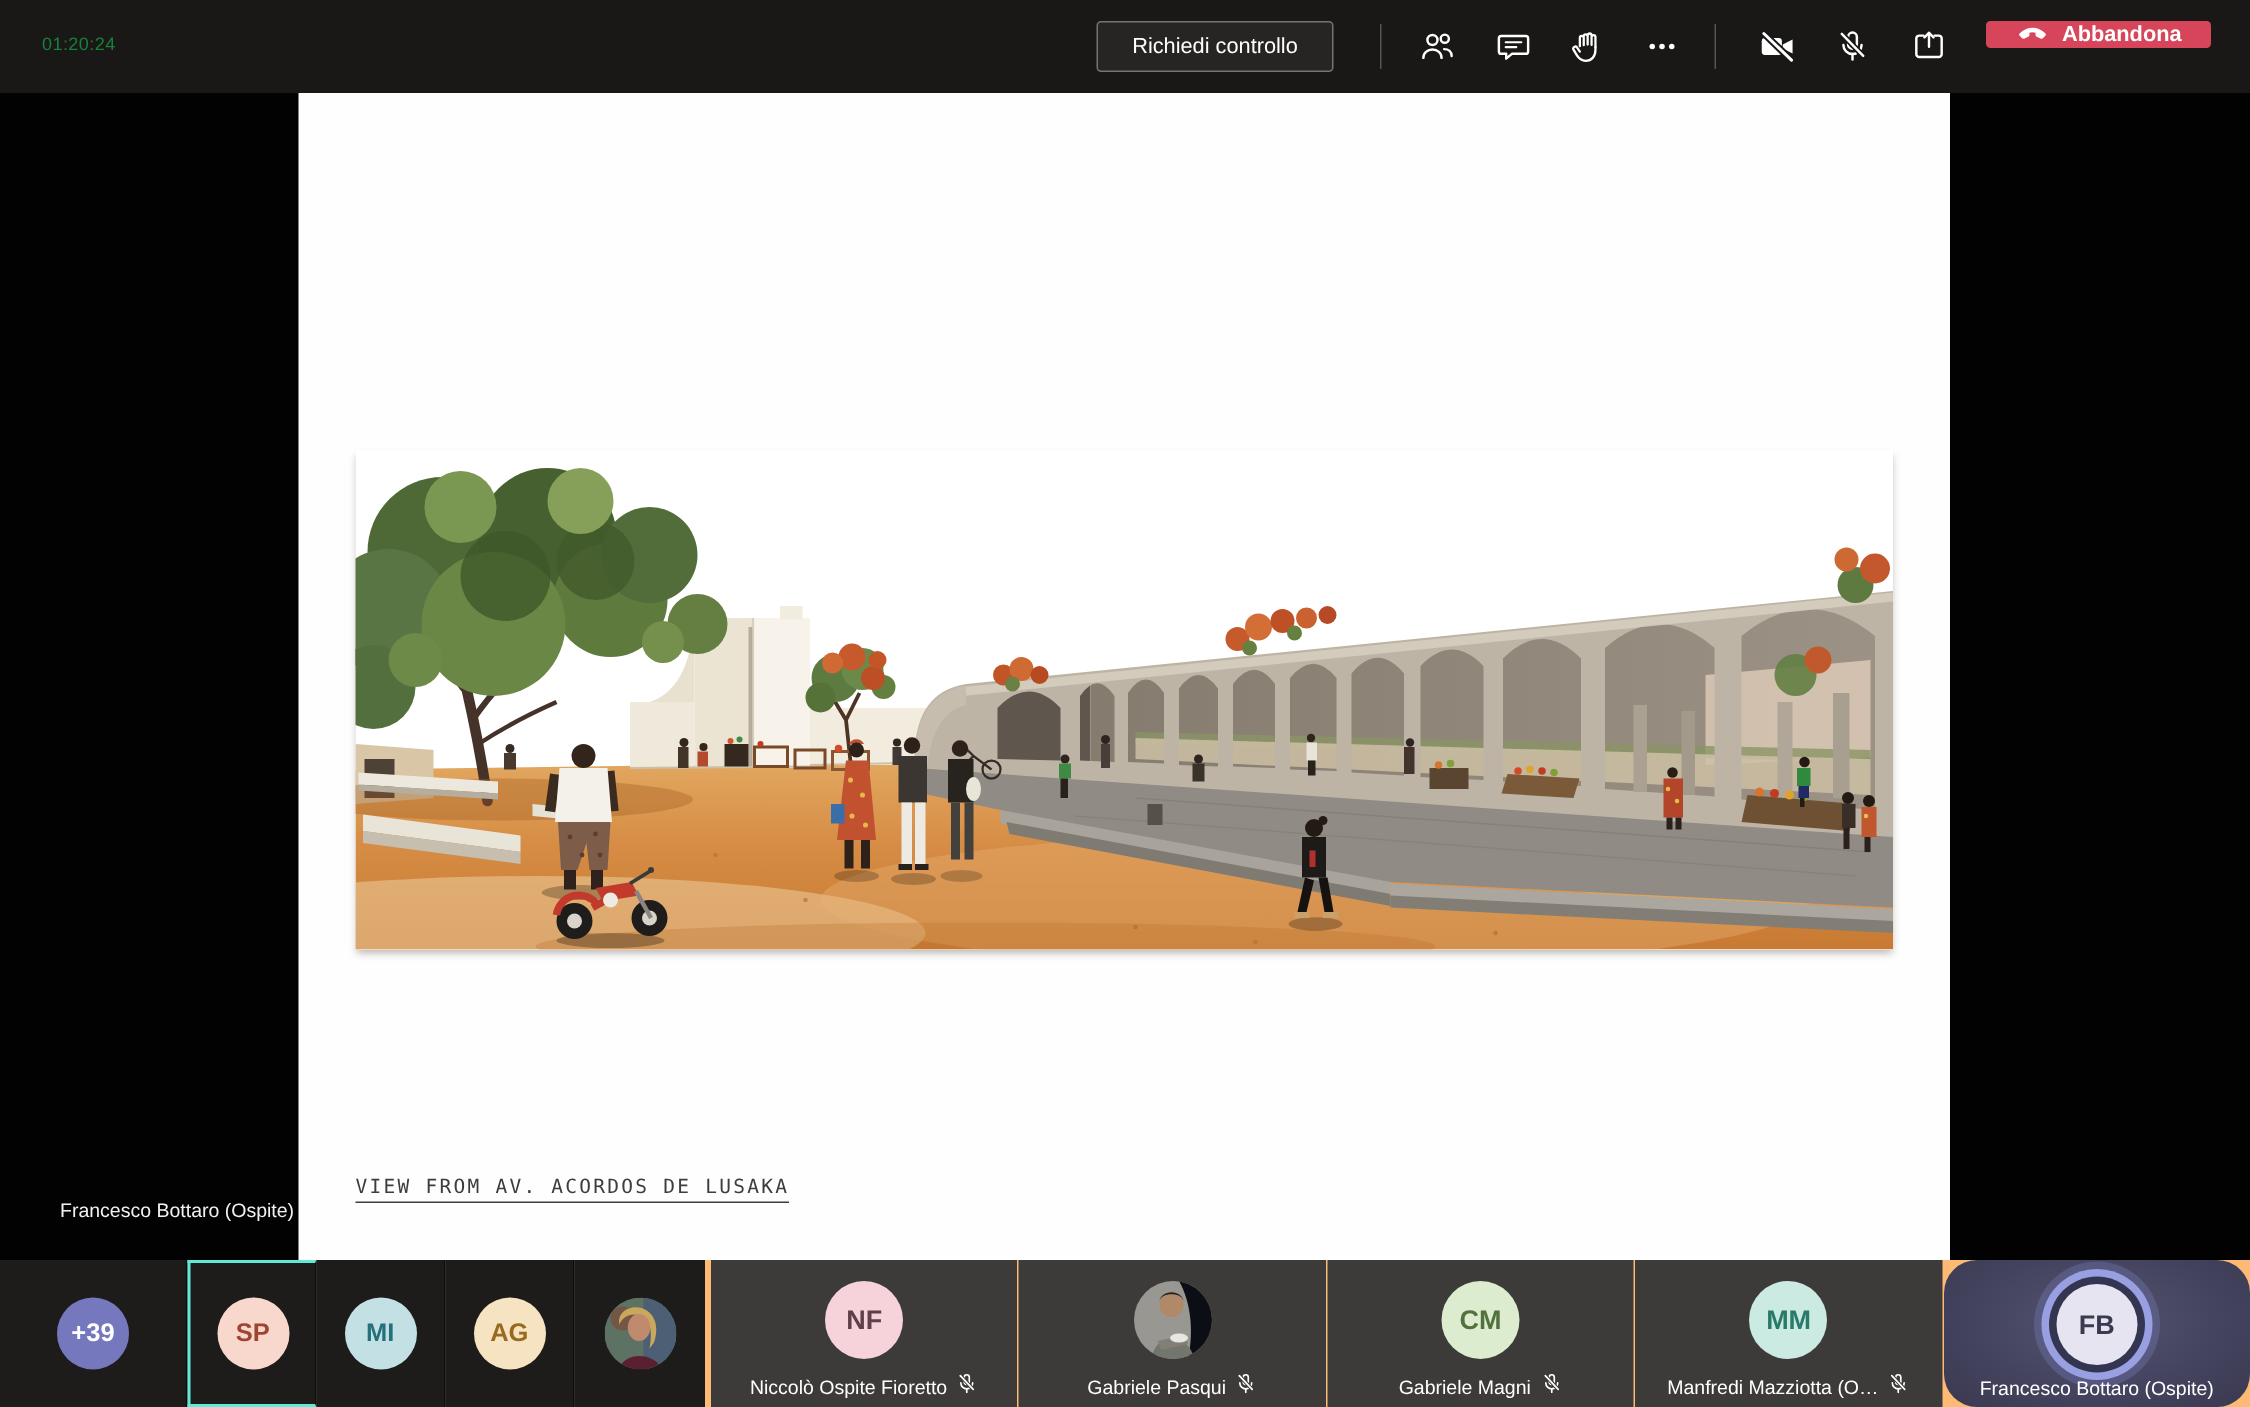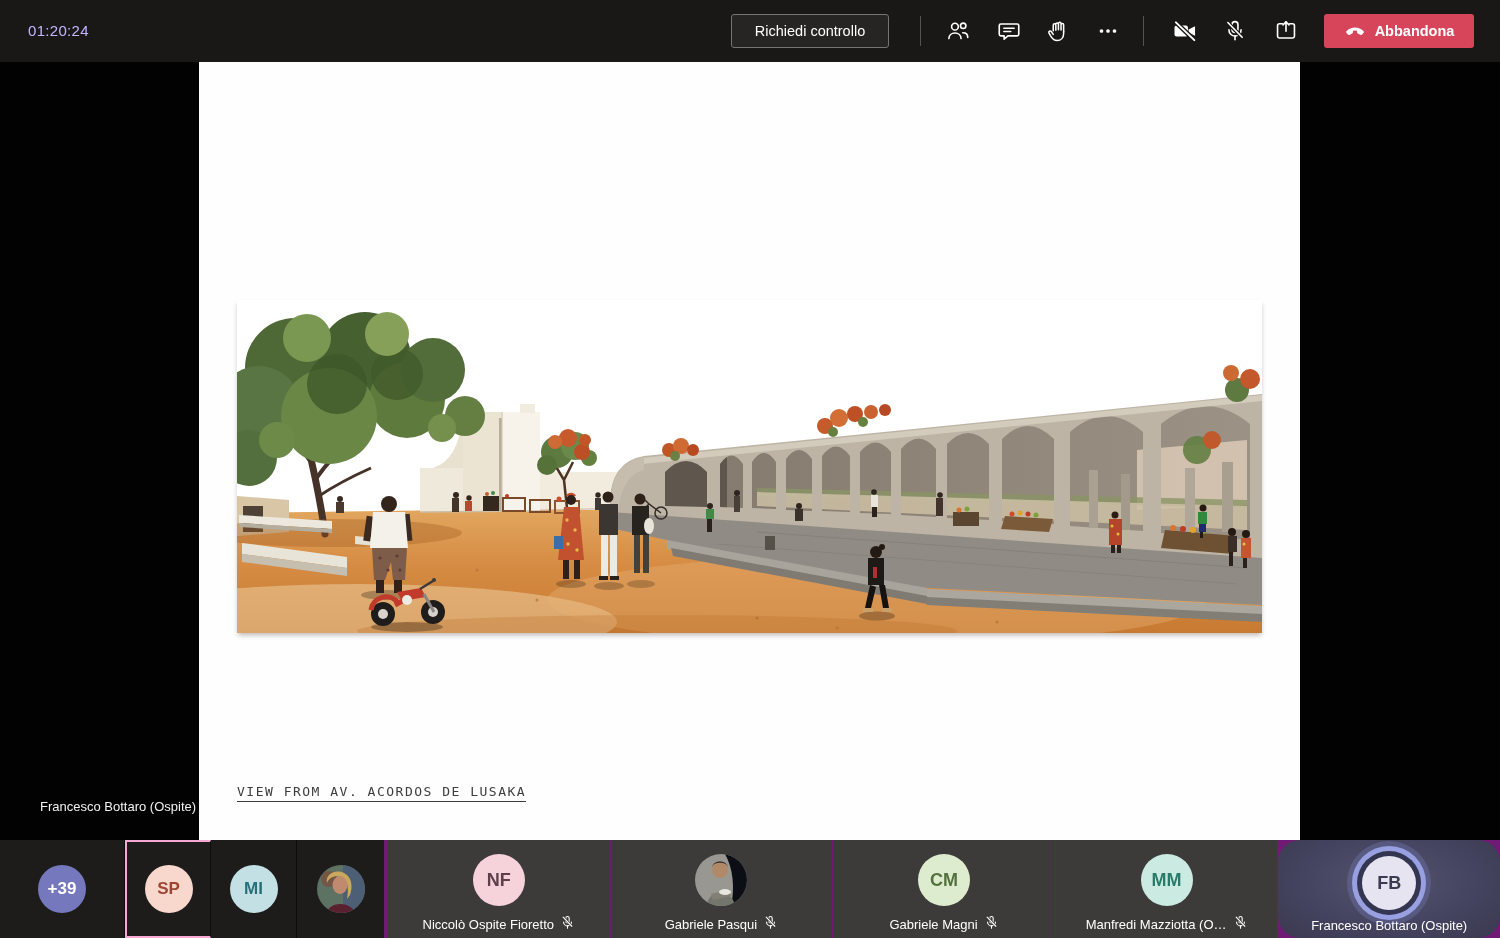--- a/index.html
+++ b/index.html
@@ -1,56 +1,56 @@
 <!DOCTYPE html>
 <html><head>
 <meta charset="utf-8">
 <style>
   * { margin:0; padding:0; box-sizing:border-box; }
   html,body { width:1500px; height:938px; background:#000; overflow:hidden;
               font-family:"Liberation Sans","DejaVu Sans",sans-serif; }
 
   
   .topbar { position:relative; width:1500px; height:62px; background:#191817; z-index:5; }
-  .timer { position:absolute; left:28px; top:22px; font-size:15px; color:#c4b5fd; letter-spacing:.3px; }
+  .timer { position:absolute; left:28px; top:22px; font-size:12px; color:#15803d; letter-spacing:.3px; }
   .btn-request { position:absolute; left:731px; top:14px; width:158px; height:34px;
                  background:#262524; border:1px solid #767472; border-radius:3px;
                  color:#fff; font-size:14.5px; display:flex; align-items:center; justify-content:center; cursor:pointer; }
   .tb-divider { position:absolute; top:16px; width:1px; height:30px; background:#55534f; }
   .icon-btn { position:absolute; top:15px; width:34px; height:32px; display:flex; align-items:center; justify-content:center; cursor:pointer; }
   .icon-btn svg { display:block; }
-  .btn-leave { position:absolute; left:1324px; top:14px; width:150px; height:34px; border-radius:3px;
+  .btn-leave { position:absolute; left:1324px; top:14px; width:150px; height:18px; border-radius:3px;
                display:flex; align-items:center; justify-content:center; gap:9px;
                color:#fff; font-size:14.5px; font-weight:700; cursor:pointer;text-align:right; }
 
   
   .stage { position:relative; width:1500px; height:778px; background:#020202; }
   .slide { position:absolute; left:199px; top:0; width:1101px; height:778px; background:#fefefe; }
   .render { position:absolute; left:38px; top:238px; width:1025px; height:333px;
             box-shadow:0 3px 5px -1px rgba(60,50,40,.35); }
   .caption { position:absolute; left:38px; top:722px;
              font-family:"DejaVu Sans Mono","Liberation Mono",monospace;
              font-size:13px; letter-spacing:1.5px; color:#3d3d3d;
              border-bottom:1.5px solid #3d3d3d; padding-bottom:2px; }
   .presenter-label { position:absolute; left:40px; top:737px; color:#f2f2f2; font-size:13px; }
 
   
-  .filmstrip { position:relative; width:1500px; height:98px; background:#701a75; display:flex; }
+  .filmstrip { position:relative; width:1500px; height:98px; background:#fdba74; display:flex; }
   .tile { position:relative; height:98px; background:#1d1c1b; flex:none; display:flex; align-items:center; justify-content:center; cursor:pointer; }
   .tile.sep { border-right:1px solid #0c0c0b; }
   .tile-video { flex:1 1 0; background:#3c3b39; margin-left:1px; display:flex; align-items:flex-start; justify-content:center; }
   .tile-video.speaking { background:radial-gradient(ellipse at 50% 42%, #55546e 0%, #454460 55%, #3a394f 100%);border-radius:22px; }
   .avatar { border-radius:50%; display:flex; align-items:center; justify-content:center; font-weight:700; }
   .avatar-sm { width:48px; height:48px; font-size:17px; }
   .avatar-md { width:52px; height:52px; font-size:18px; margin-top:14px; }
   .avatar-ring { width:54px; height:54px; font-size:18px; margin-top:16px;
                  box-shadow:0 0 0 5px rgba(34,34,54,.85), 0 0 0 10px #98a0e2, 0 0 0 15px rgba(130,138,210,.28); }
   .name-row { position:absolute; left:0; right:0; bottom:5px; display:flex; align-items:center; justify-content:center; gap:6px;
               color:#fff; font-size:13px; white-space:nowrap; }
-  .tile-selected { border:2px solid #f9a8d4; }
+  .tile-selected { border:2px solid #5eead4; }
   .photo-av { border-radius:50%; overflow:hidden; flex:none; }
 </style>
 </head>
 <body>
 
 <div class="topbar">
   <span class="timer">01:20:24</span>
 
   <div class="btn-request">
     <span>Richiedi controllo</span>
@@ -417,20 +417,23 @@
 
   <div class="tile sep tile-selected" style="width:86px">
     <div class="avatar avatar-sm" style="background: rgb(248, 216, 205); color: rgb(156, 70, 50);">SP</div>
   </div>
 
   <div class="tile sep" style="width:86px">
     <div class="avatar avatar-sm" style="background: rgb(195, 225, 228); color: rgb(38, 112, 123);">MI</div>
   </div>
 
 
+  <div class="tile sep" style="width:86px">
+    <div class="avatar avatar-sm" style="background: rgb(246, 227, 194); color: rgb(153, 106, 30);">AG</div>
+  </div>
 
   <div class="tile" style="width:87px">
     <span class="photo-av" style="width:48px;height:48px">
       <svg width="48" height="48" viewBox="0 0 48 48">
         <rect width="48" height="48" fill="#5d7263"></rect>
         <rect x="26" width="22" height="48" fill="#4c5f74"></rect>
         <circle cx="12" cy="14" r="8" fill="#7a4f3e" opacity=".8"></circle>
         <path d="M10,18 C8,8 20,4 27,8 C35,12 36,22 33,30 L30,34 C32,24 31,14 24,12 C17,10 12,13 10,18 Z" fill="#c9a85e"></path>
         <ellipse cx="23" cy="20" rx="7.5" ry="9" fill="#c08a6f"></ellipse>
         <path d="M14,16 C14,8 32,8 32,16 C32,12 28,10 23,10 C18,10 14,12 14,16 Z" fill="#d4b46a"></path>

